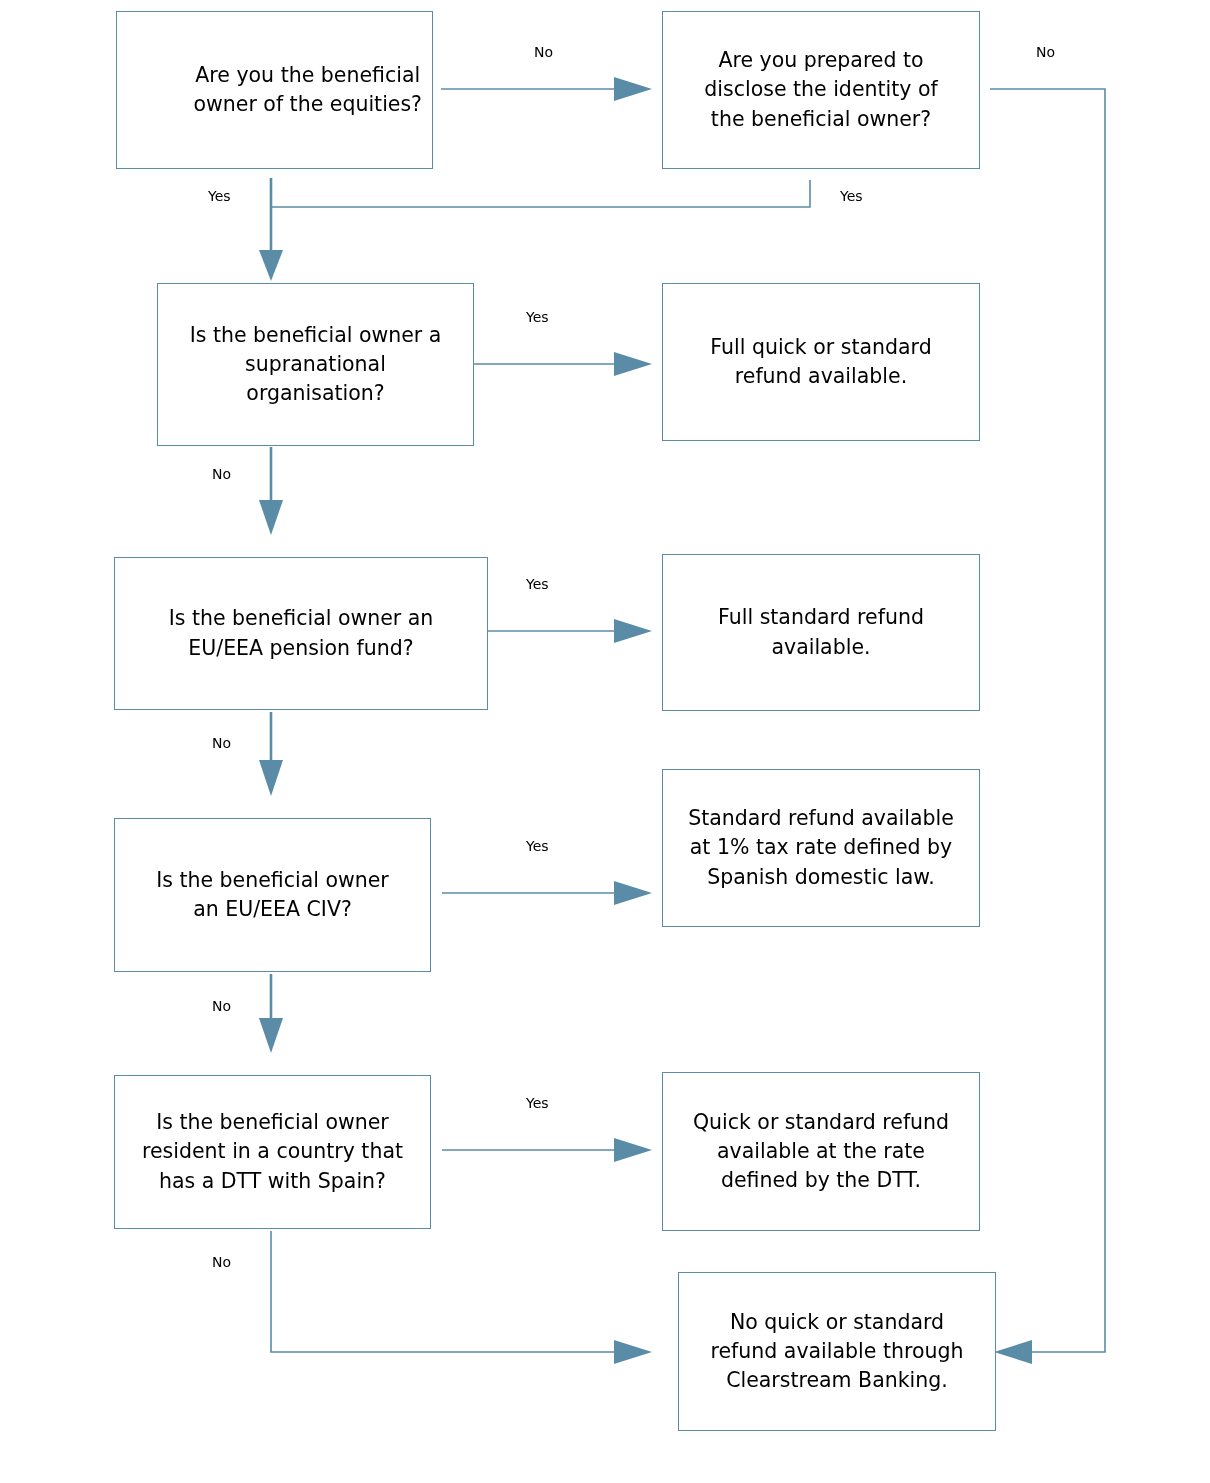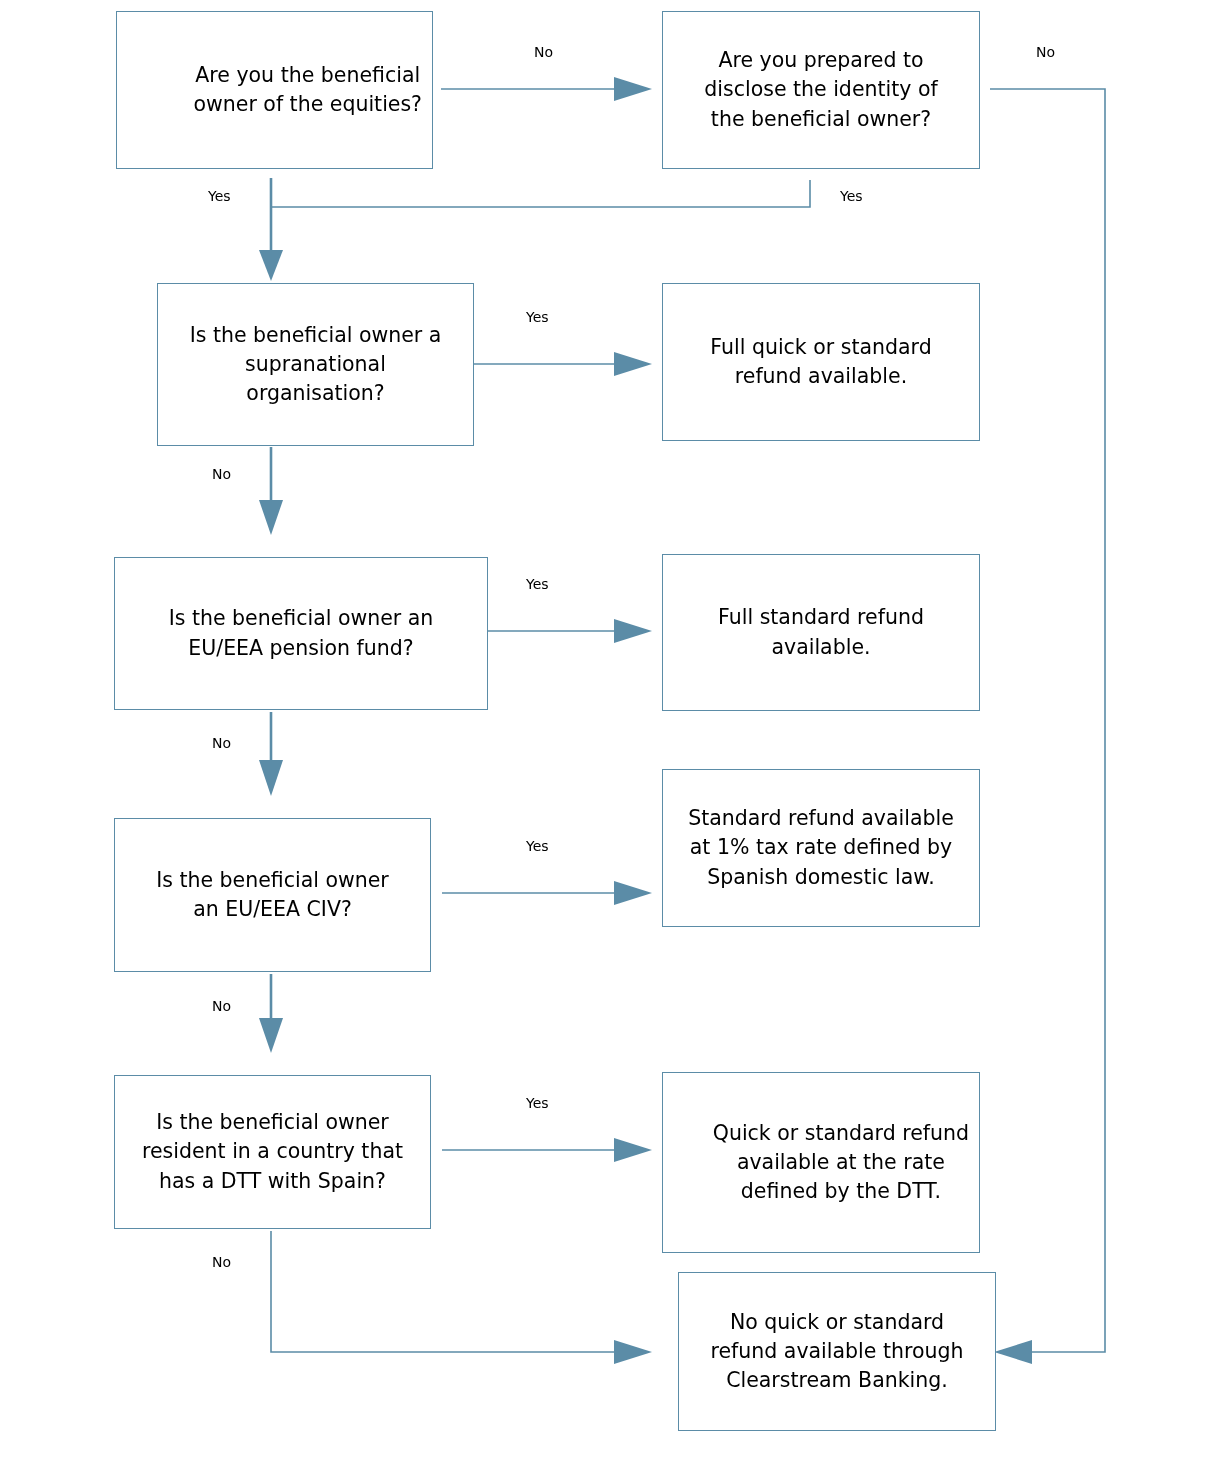--- a/index.html
+++ b/index.html
@@ -165,21 +165,21 @@
 at 1% tax rate defined by
 Spanish domestic law.</span>
   </div>
 
   <div class="node" style="left:114px; top:1075px; width:317px; height:154px;">
     <span class="node-text">Is the beneficial owner
 resident in a country that
 has a DTT with Spain?</span>
   </div>
 
-  <div class="node" style="left:662px; top:1072px; width:318px; height:181px;justify-content:flex-end;">
+  <div class="node" style="left:662px; top:1072px; width:318px; height:159px;">
     <span class="node-text">Quick or standard refund
 available at the rate
 defined by the DTT.</span>
   </div>
 
   <div class="node" style="left:662px; top:1272px; width:318px; height:159px;margin-left:16px;">
     <span class="node-text">No quick or standard
 refund available through
 Clearstream Banking.</span>
   </div>

